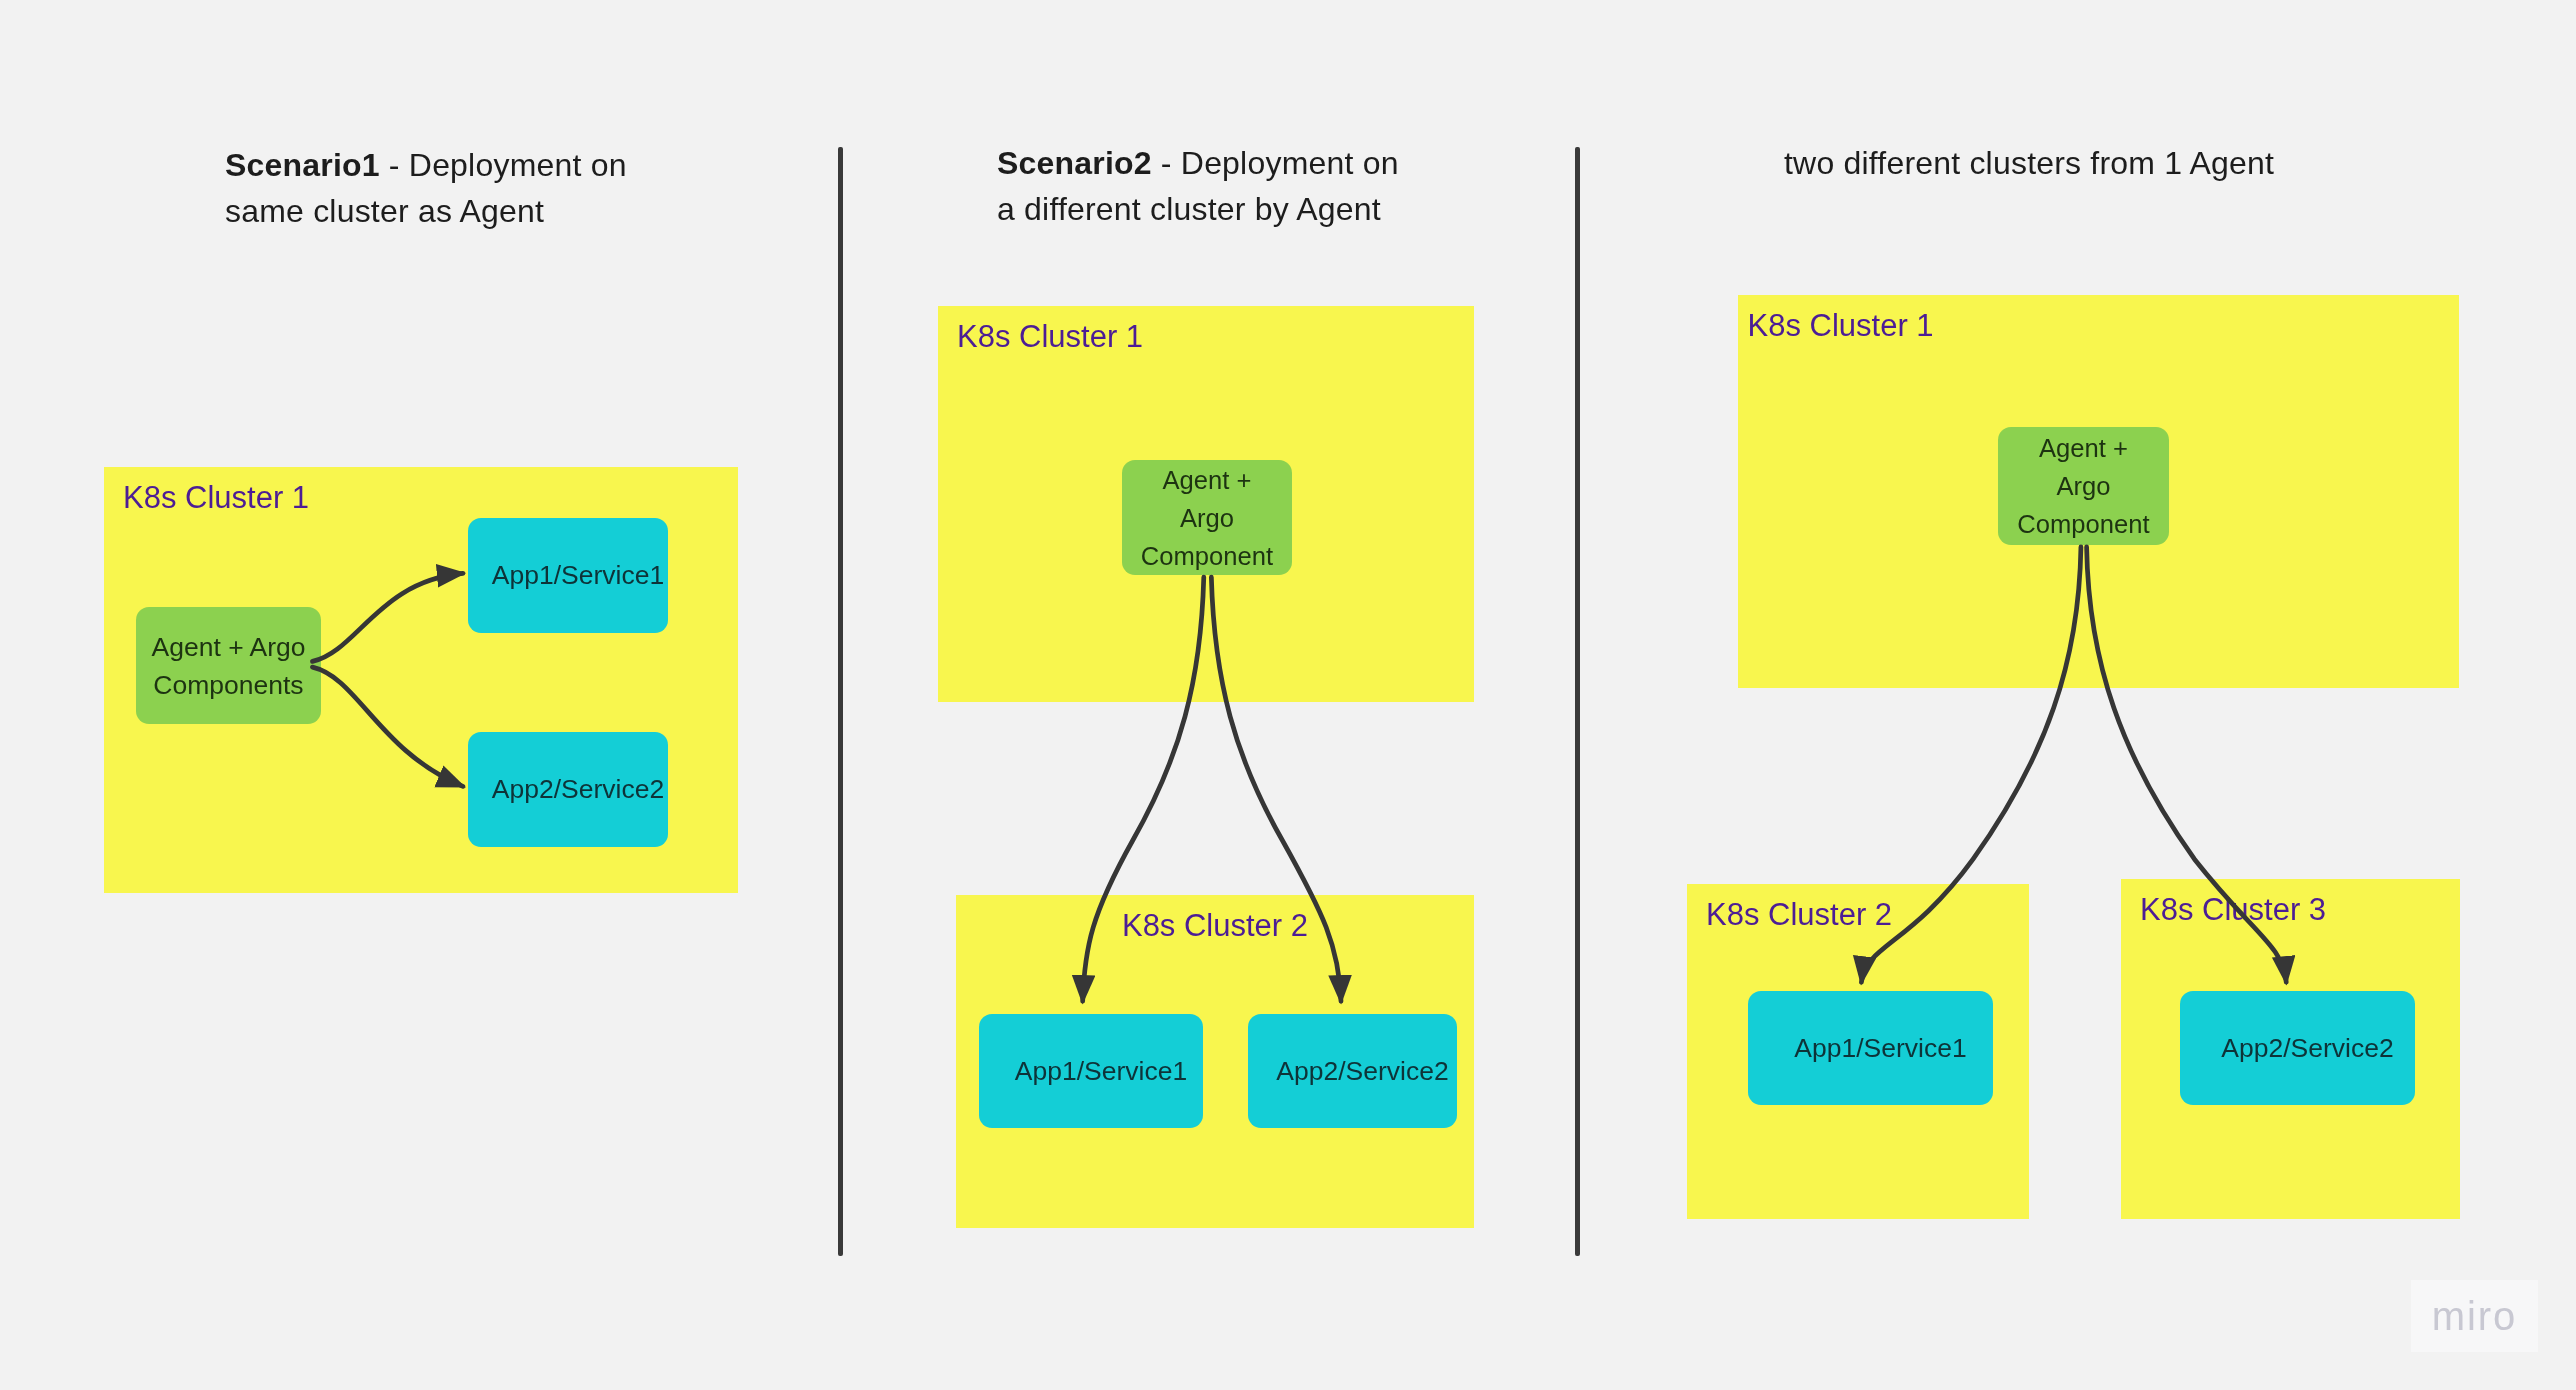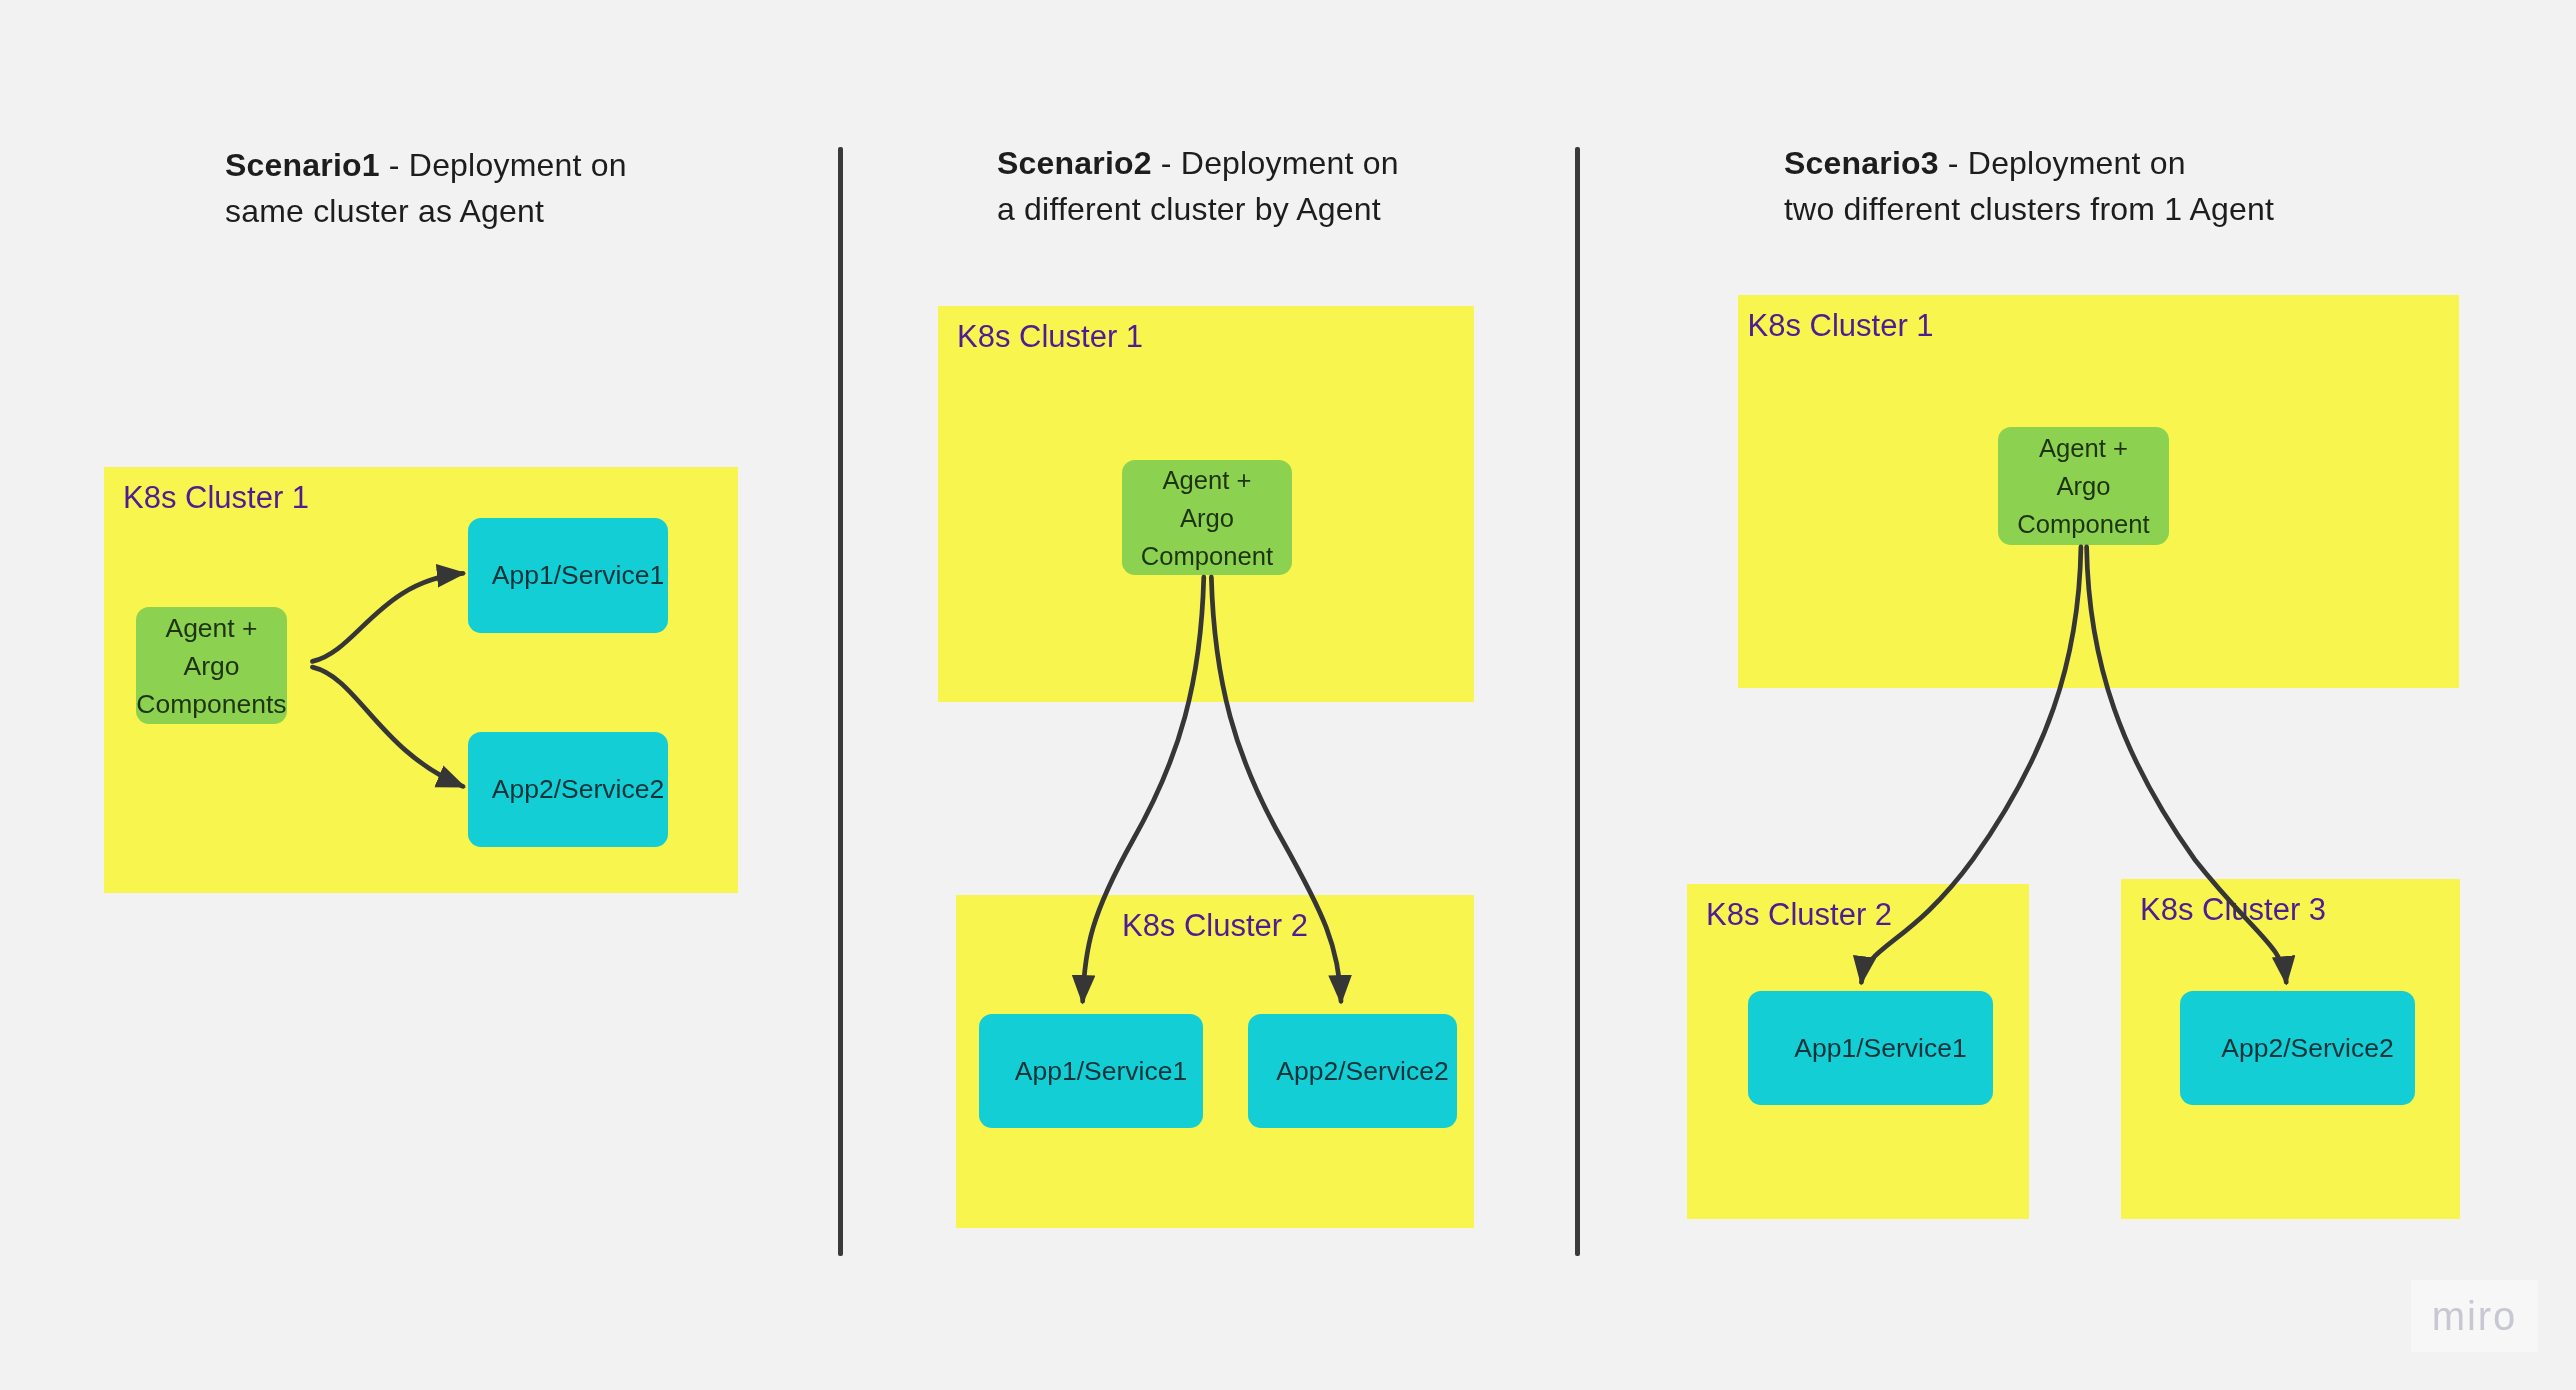--- a/index.html
+++ b/index.html
@@ -41,21 +41,21 @@
 <div class="canvas">
 
   <div class="title" style="left:197px;top:142px;margin-left:28px;">
     <div><span class="b">Scenario1</span><span> - Deployment on</span></div>
     <div>same cluster as Agent</div>
   </div>
 
   <div class="sticky" style="left:104px;top:467px;width:634px;height:426px;">
     <div class="cluster-label">K8s Cluster 1</div>
   </div>
-  <div class="node green pre" style="left:136px;top:607px;width:151px;height:117px;">Agent + Argo
+  <div class="node green pre" style="left:136px;top:607px;width:185px;height:117px;">Agent + Argo
 Components</div>
   <div class="node cyan" style="left:468px;top:518px;width:180px;height:115px;">App1/Service1</div>
   <div class="node cyan" style="left:468px;top:732px;width:180px;height:115px;">App2/Service2</div>
 
   <div class="divider" style="left:838px;"></div>
 
   <div class="title" style="left:997px;top:140px;">
     <div><span class="b">Scenario2</span><span> - Deployment on</span></div>
     <div>a different cluster by Agent</div>
   </div>
@@ -69,21 +69,20 @@
 
   <div class="sticky" style="left:956px;top:895px;width:518px;height:333px;">
     <div class="cluster-label center">K8s Cluster 2</div>
   </div>
   <div class="node cyan" style="left:979px;top:1014px;width:204px;height:114px;">App1/Service1</div>
   <div class="node cyan" style="left:1248px;top:1014px;width:189px;height:114px;">App2/Service2</div>
 
   <div class="divider" style="left:1575px;"></div>
 
   <div class="title" style="left:1784px;top:140px;">
-    <div><span class="b">Scenario3</span><span> - Deployment on</span></div>
     <div>two different clusters from 1 Agent</div>
   </div>
 
   <div class="sticky" style="left:1738px;top:295px;width:721px;height:393px;">
     <div class="cluster-label tight">K8s Cluster 1</div>
   </div>
   <div class="node green pre small" style="left:1998px;top:427px;width:171px;height:118px;">Agent +
 Argo
 Component</div>
 

